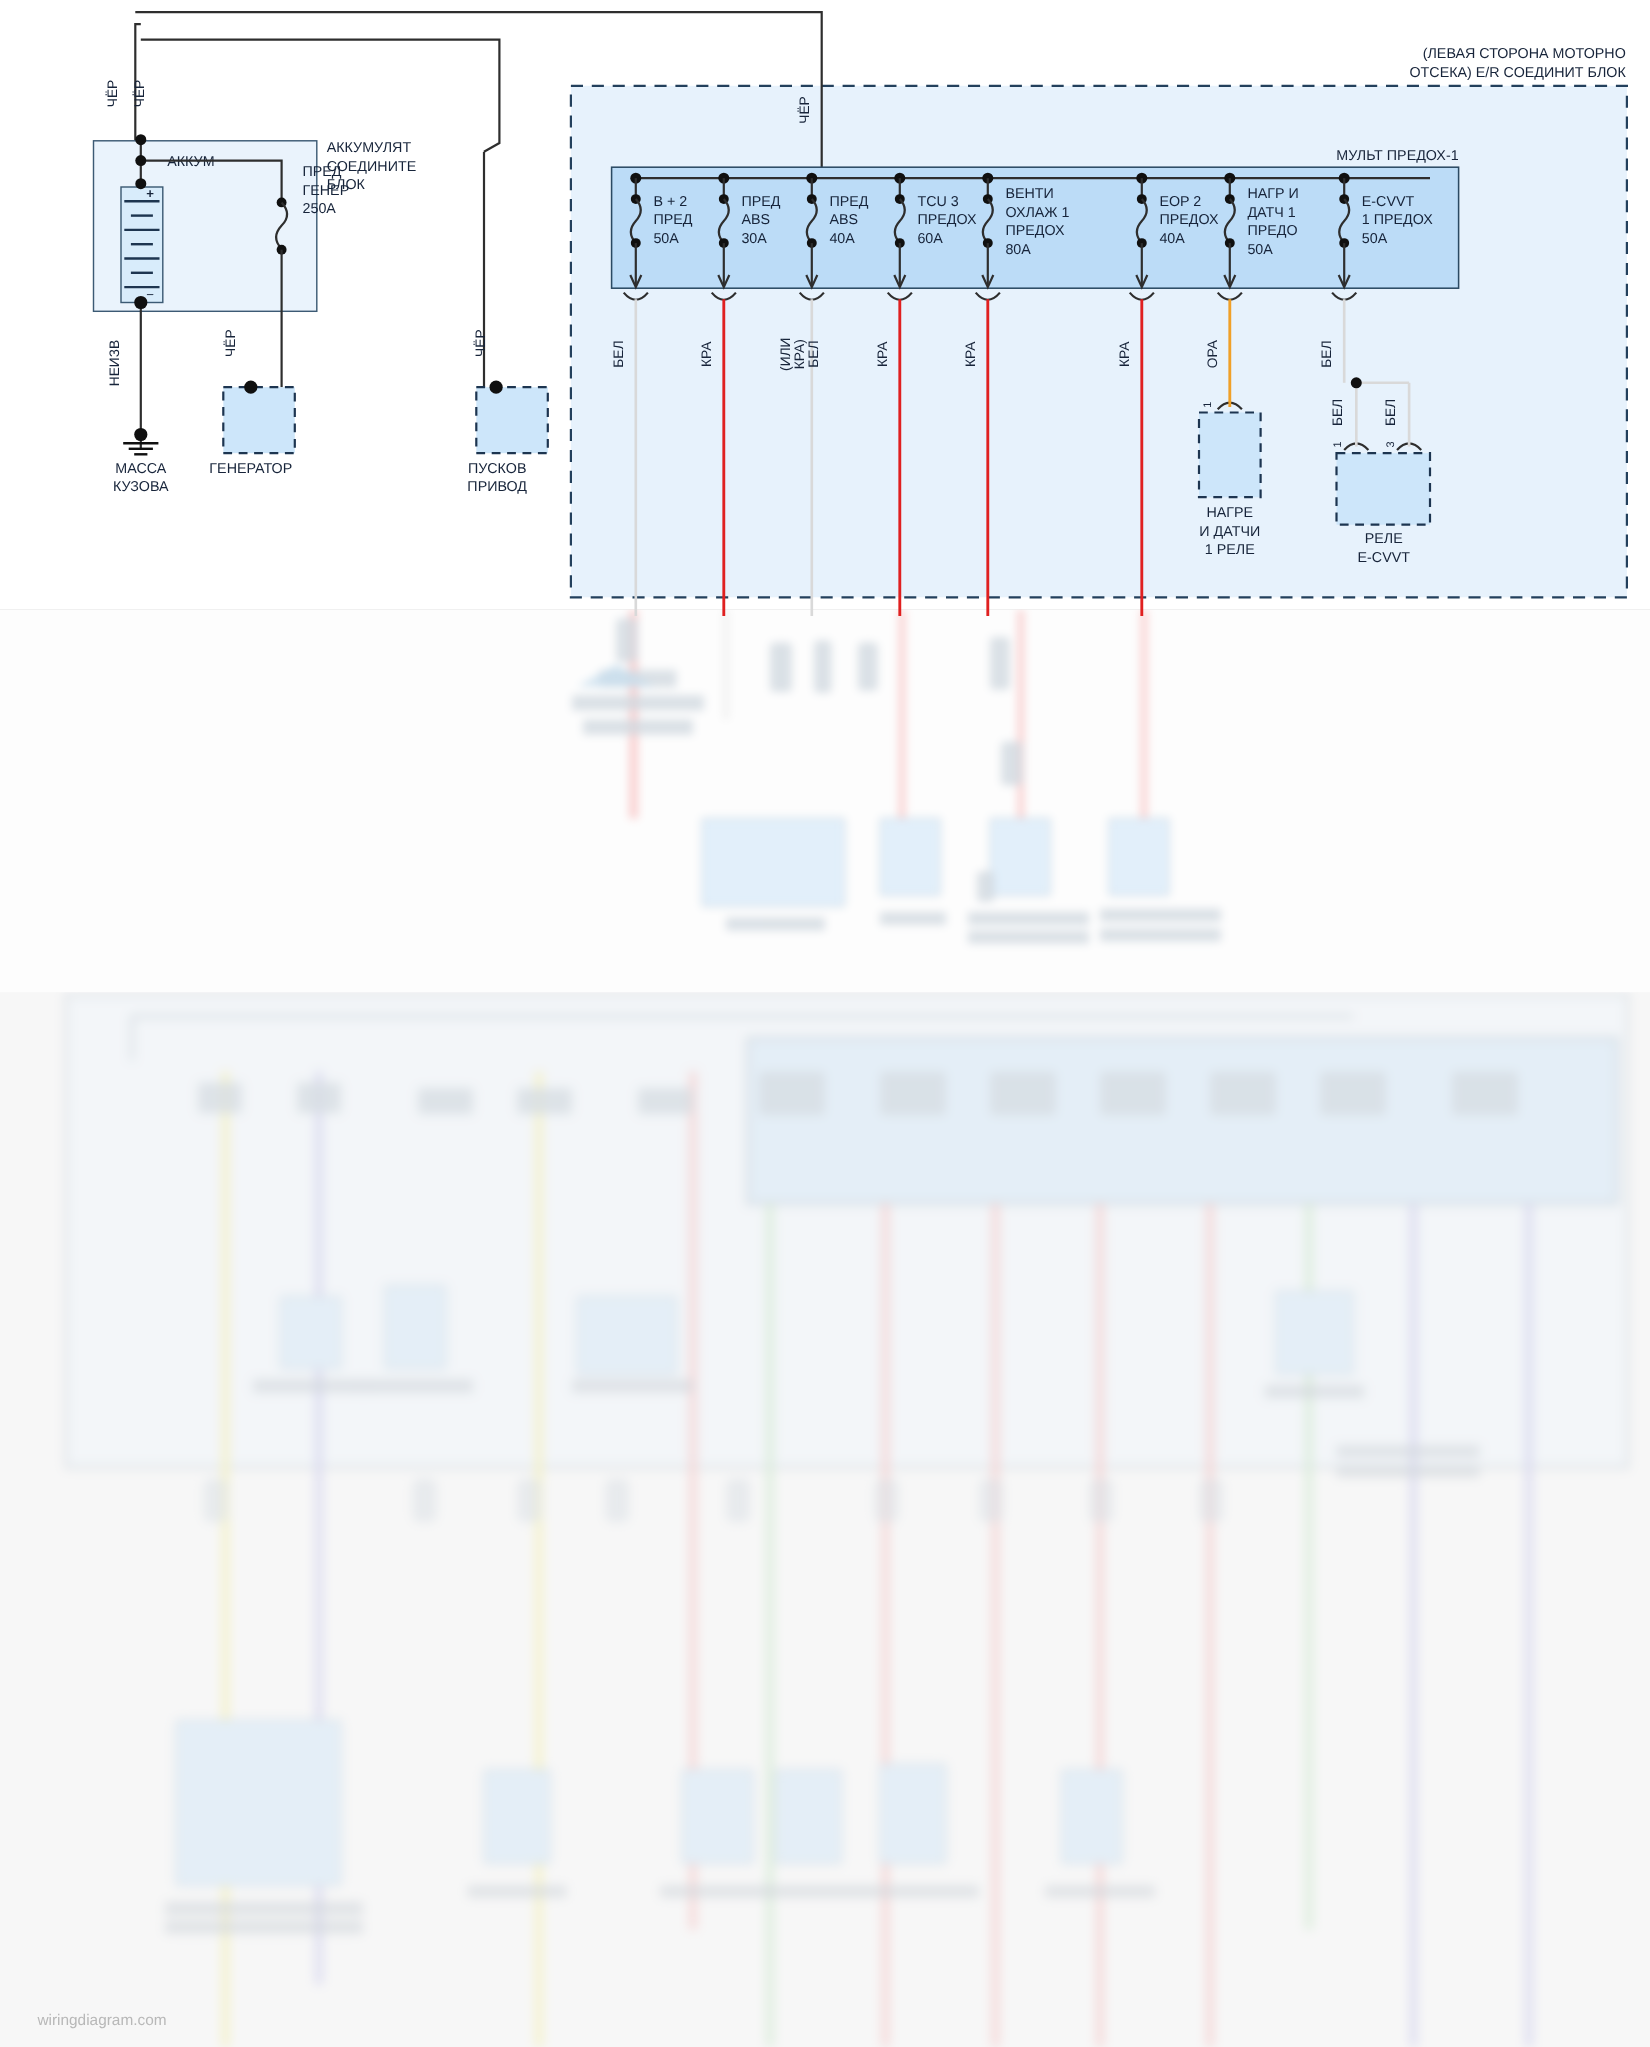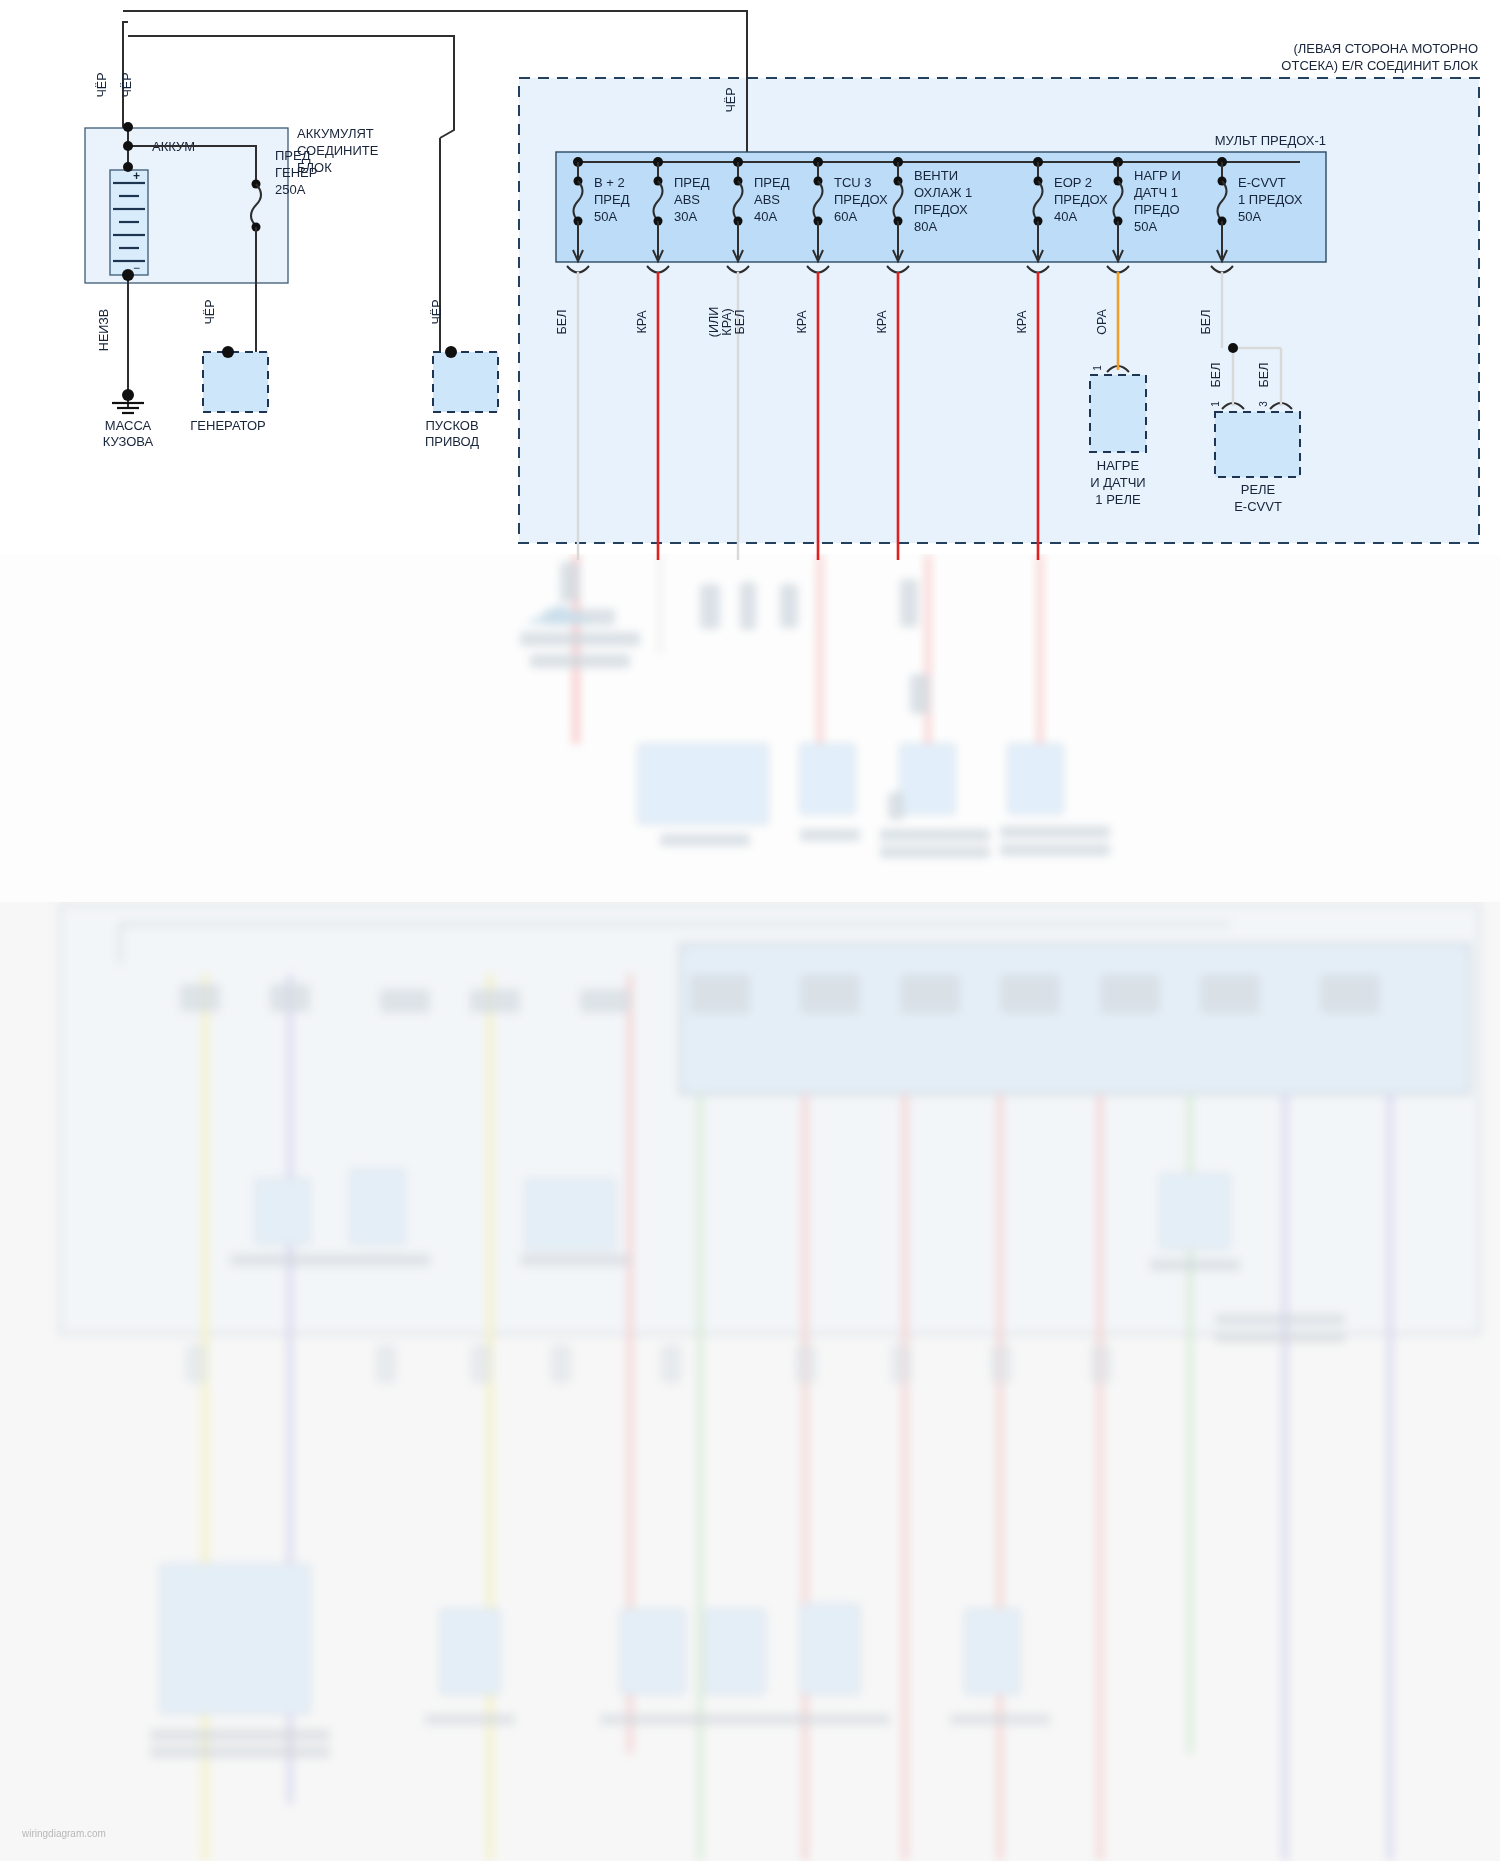--- a/index.html
+++ b/index.html
@@ -405,15 +405,15 @@
 
       <path d="M1233 348 L1233 406" class="w-wht"></path>
       <path d="M1281 348 L1281 406" class="w-wht"></path>
       <path d="M1233 348 L1281 348" class="w-wht"></path>
       <circle cx="1233" cy="348" r="5" class="dot"></circle>
 
       <path d="M1118 272 L1118 370" class="w-org"></path>
     </svg>
   </div>
 
-  <div style="position:absolute;left:22px;top:1828px;font-size:10px;color:#b8b8b8;">wiringdiagram.com</div>
+  <div style="position:absolute;left:34px;top:1828px;font-size:14px;color:#b8b8b8;">wiringdiagram.com</div>
 
 </div>
 
 </body></html>

